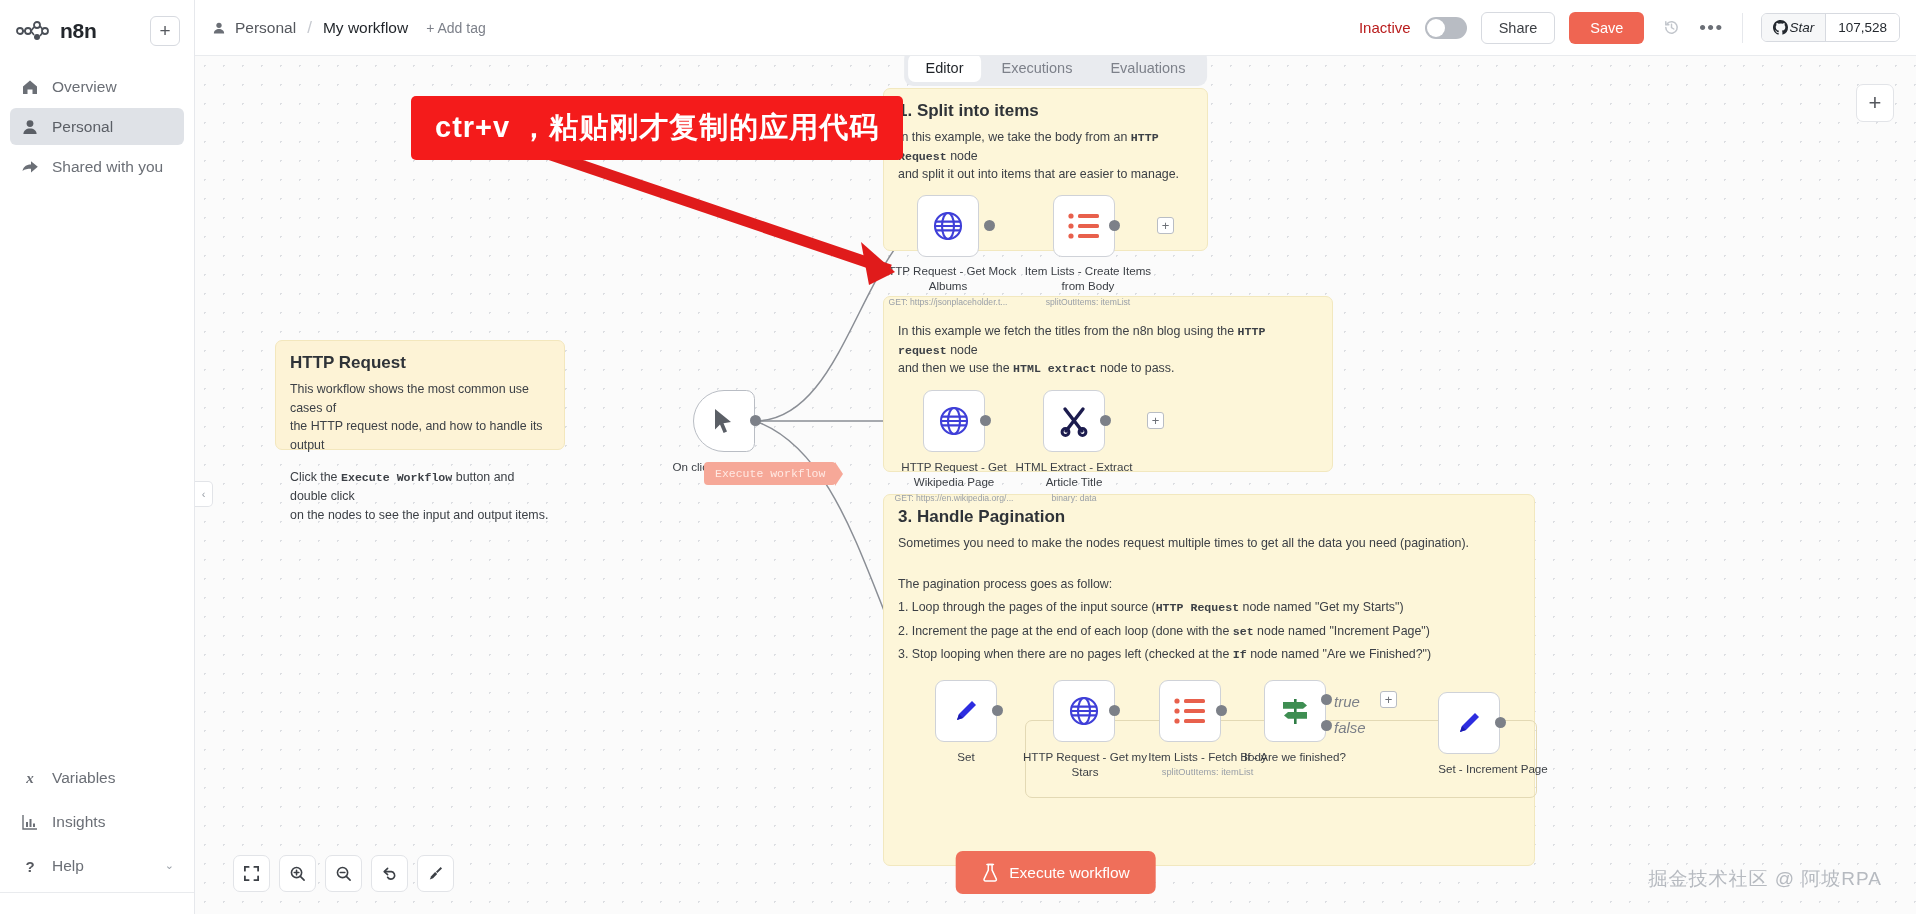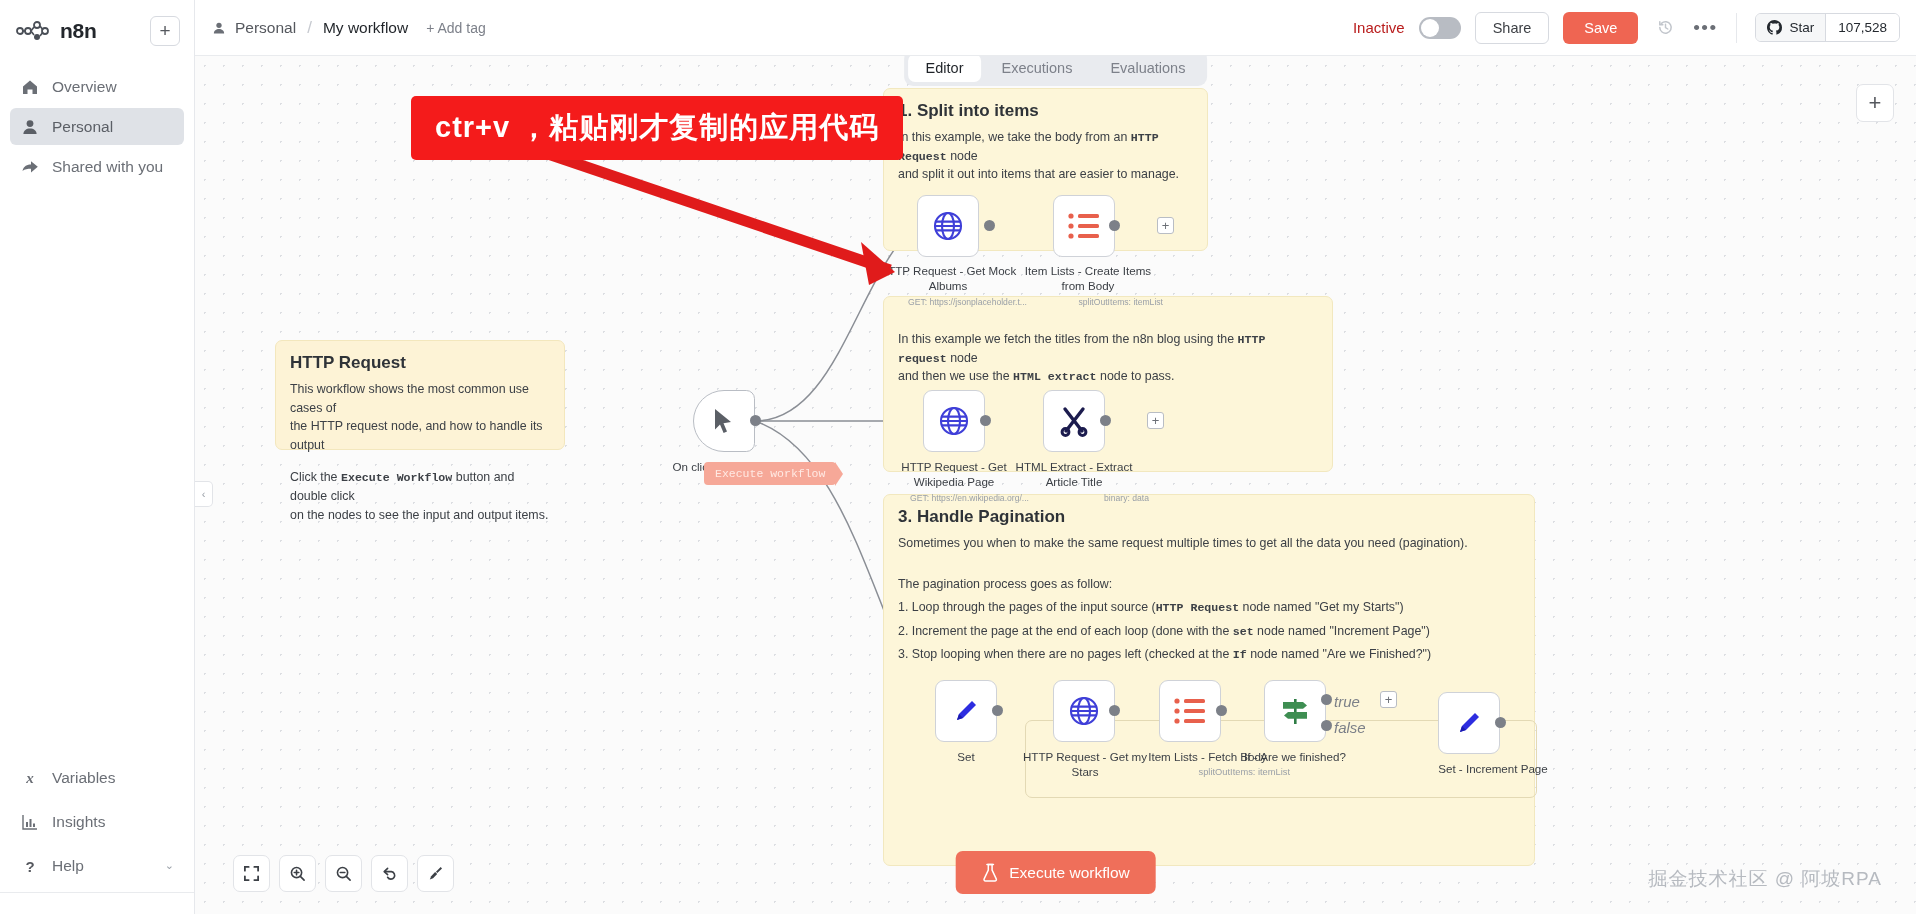--- a/index.html
+++ b/index.html
@@ -74,21 +74,21 @@
     font-family: inherit;
   }
   .btn-save {
     background: #ef6552; border: none; border-radius: 6px; color: #fff;
     padding: 8px 21px; font-size: 14.5px; cursor: pointer; font-family: inherit;
   }
   .icon-btn { width: 26px; height: 26px; display: flex; align-items: center; justify-content: center; color: #c2c6cc; cursor: pointer; }
   .dots { letter-spacing: 1.5px; font-size: 19px; color: #6b6f76; line-height: 0.6; }
   .tb-div { width: 1px; height: 30px; background: #e6e8ec; margin: 0 4px; }
   .star-group { display: flex; align-items: stretch; border: 1px solid #d7dae0; border-radius: 6px; overflow: hidden; cursor: pointer; }
-  .star-left { display: flex; align-items: center; gap: 7px; padding: 6px 11px; background: #f6f7f8; font-size: 13.5px; color: #24292f; }
+  .star-left { display: flex; align-items: center; gap: 1px; padding: 6px 11px; background: #f6f7f8; font-size: 13.5px; color: #24292f; font-style: italic; }
   .star-count { padding: 6px 12px; background: #fff; font-size: 13.5px; color: #24292f; border-left: 1px solid #d7dae0; display: flex; align-items: center; }
 
   
   .tabs {
     position: absolute; top: 50px; left: 50%; transform: translateX(-50%);
     background: #e9ebef; border-radius: 9px; padding: 4px;
     display: flex; gap: 2px; z-index: 29;
   }
   .tab { padding: 6px 18px; border-radius: 7px; font-size: 14.5px; color: #7d818a; cursor: pointer; white-space: nowrap; }
   .tab.active { background: #fff; color: #1f2328; }
@@ -132,21 +132,21 @@
   .node {
     position: absolute; width: 62px; height: 62px;
     background: #fff; border: 1.5px solid #cfd2d8; border-radius: 9px;
     display: flex; align-items: center; justify-content: center; z-index: 5;
   }
   .node-label {
     position: absolute; text-align: center; font-size: 11.6px;
     color: #3c4046; line-height: 1.28; z-index: 5; white-space: pre-line;
   }
   .node-sub {
-    position: absolute; text-align: right; font-size: 9.3px;
+    position: absolute; text-align: center; font-size: 9.3px;
     color: #9aa0a8; z-index: 5; white-space: nowrap;
   }
   .trigger-node {
     position: absolute; width: 62px; height: 62px; background: #fff;
     border: 1.5px solid #b9bdc4; border-radius: 32px 9px 9px 32px;
     display: flex; align-items: center; justify-content: center; z-index: 5;
   }
   .endpoint { position: absolute; width: 11px; height: 11px; background: #7c8088; border-radius: 50%; z-index: 6; }
   .plus-stub {
     position: absolute; width: 17px; height: 17px; background: #fff;
@@ -427,21 +427,21 @@
             <rect x="11" y="23" width="21" height="4" rx="1.6" fill="#e8604c"></rect>
         </svg>
       </div>
       <div class="endpoint" style="left:914px; top:164px;"></div>
       <div class="plus-stub" style="left:962px; top:161px;">+</div>
       <div class="node-label" style="left:818px; top:208px; width:150px;">Item Lists - Create Items
 from Body</div>
       <div class="node-sub" style="left:818px; top:241px; width:150px; font-size:8.6px;">splitOutItems: itemList</div>
 
       <div class="sticky" style="left:688px; top:240px; width:450px; height:176px; padding:12px 14px;">
-        <div class="sticky-body" style="margin-top:21px;">
+        <div class="sticky-body" style="margin-top:13px;">
           <div><span>In this example we fetch the titles from the n8n blog using the </span><span class="mono">HTTP request</span><span> node</span></div>
           <div><span>and then we use the </span><span class="mono">HTML extract</span><span> node to pass.</span></div>
         </div>
       </div>
       <div class="node" style="left:728px; top:334px;">
         <svg width="34" height="34" viewBox="0 0 34 34">
           <circle cx="17" cy="17" r="13" fill="none" stroke="#3f3fd8" stroke-width="2.1"></circle>
           <ellipse cx="17" cy="17" rx="6" ry="13" fill="none" stroke="#3f3fd8" stroke-width="2.1"></ellipse>
           <path d="M4.6 12.6h24.8M4.6 21.4h24.8M4 17h26" stroke="#3f3fd8" stroke-width="2.1" fill="none"></path>
         </svg>
@@ -460,21 +460,21 @@
       </div>
       <div class="endpoint" style="left:905px; top:359px;"></div>
       <div class="plus-stub" style="left:952px; top:356px;">+</div>
       <div class="node-label" style="left:804px; top:404px; width:150px;">HTML Extract - Extract
 Article Title</div>
       <div class="node-sub" style="left:804px; top:437px; width:150px; font-size:8.6px;">binary: data</div>
 
       <div class="sticky" style="left:688px; top:438px; width:652px; height:372px; padding:12px 14px;">
         <div class="sticky-title">3. Handle Pagination</div>
         <div class="sticky-body" style="margin-top:7px;">
-          <div>Sometimes you when to make the same request multiple times to get all the data you need (pagination).</div>
+          <div>Sometimes you need to make the nodes request multiple times to get all the data you need (pagination).</div>
           <div style="height:22px"></div>
           <div>The pagination process goes as follow:</div>
           <div style="height:5px"></div>
           <div><span>1. Loop through the pages of the input source (</span><span class="mono">HTTP Request</span><span> node named "Get my Starts")</span></div>
           <div style="height:5px"></div>
           <div><span>2. Increment the page at the end of each loop (done with the </span><span class="mono">set</span><span> node named "Increment Page")</span></div>
           <div style="height:5px"></div>
           <div><span>3. Stop looping when there are no pages left (checked at the </span><span class="mono">If</span><span> node named "Are we Finished?")</span></div>
         </div>
       </div>

